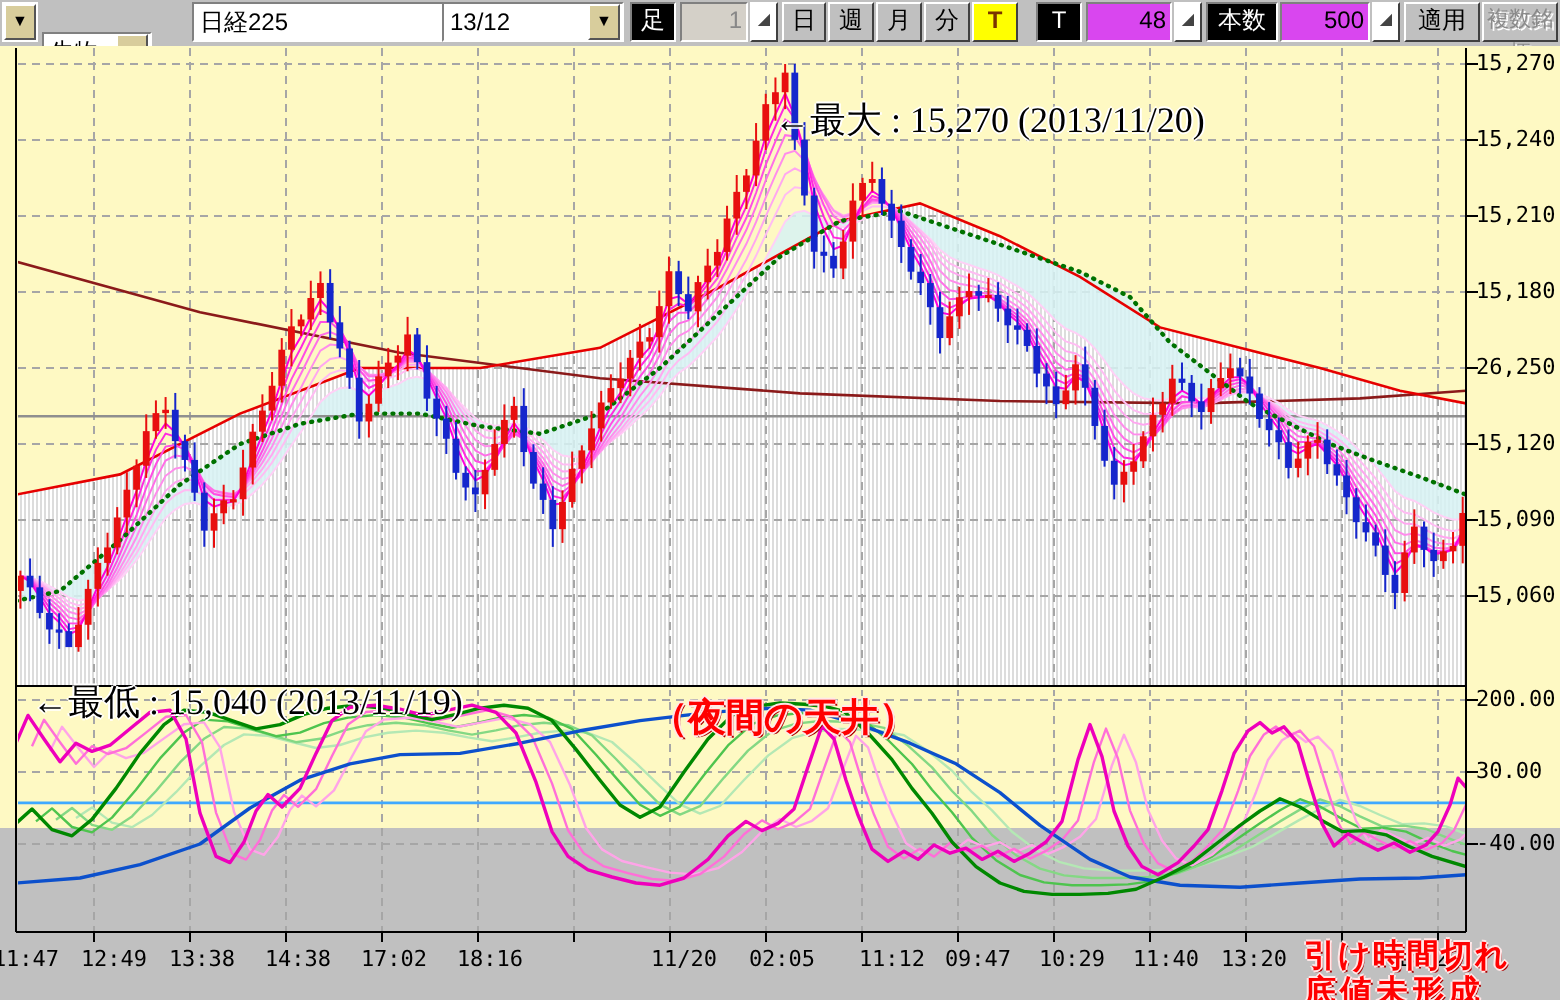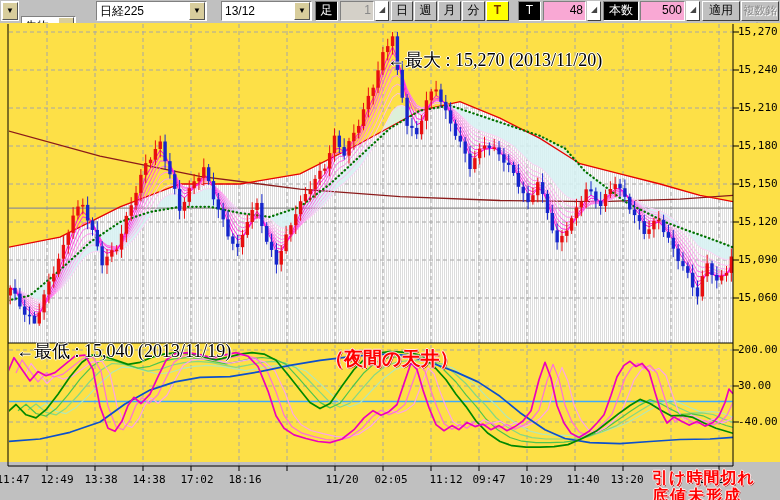--- a/index.html
+++ b/index.html
@@ -8,46 +8,46 @@
   #toolbar{position:absolute;left:0;top:0;width:780px;height:23px;background:#c0c0c0;border-bottom:1px solid #808080;}
   .tb{position:absolute;top:1px;height:20px;box-sizing:border-box;font-size:12px;}
   .raised{border-top:1px solid #ffffff;border-left:1px solid #ffffff;border-right:1px solid #404040;border-bottom:1px solid #404040;background:#c0c0c0;}
   .sunken{border-top:1px solid #808080;border-left:1px solid #808080;border-right:1px solid #ffffff;border-bottom:1px solid #ffffff;}
   .combo{background:#ffffff;display:flex;align-items:center;}
   .combo .val{flex:1;padding-left:3px;font-size:12px;color:#000;white-space:nowrap;overflow:hidden;}
   .combo .arrow{width:14px;height:16px;margin:1px;background:#d8cd9c;border-top:1px solid #fff;border-left:1px solid #fff;border-right:1px solid #555;border-bottom:1px solid #555;font-size:8px;line-height:16px;text-align:center;color:#000;}
   .btn{text-align:center;line-height:17px;color:#000;cursor:default;}
   .btn.black{background:#000;color:#fff;}
   .btn.yellow{background:#ffff00;color:#7a3300;font-weight:bold;}
-  .field{background:#f9a8d4;text-align:right;padding-right:2px;line-height:17px;}
+  .field{background:#d946ef;text-align:right;padding-right:2px;line-height:17px;}
   .field.dis{background:#d4d0c8;color:#888;}
   .spin{background:#fff;text-align:center;font-size:8px;line-height:16px;color:#444;}
   .disbtn{color:#8a8a8a;text-shadow:1px 1px 0 #fff;text-align:center;line-height:17px;font-size:11px;}
   
-  #canvas{position:absolute;left:0;top:23px;width:780px;height:439px;background:#fde047;}
+  #canvas{position:absolute;left:0;top:23px;width:780px;height:391px;background:#fef9c3;}
   #plot{position:absolute;left:0;top:0;}
   .axlab{position:absolute;font-family:"DejaVu Sans Mono",monospace;font-size:11px;color:#000;white-space:nowrap;}
   .tlab{position:absolute;font-family:"DejaVu Sans Mono",monospace;font-size:11px;color:#000;width:44px;text-align:center;white-space:nowrap;}
   .anno{position:absolute;font-family:Liberation Serif, serif;font-size:18px;color:#000;white-space:nowrap;
         text-shadow:1px 0 #fff,-1px 0 #fff,0 1px #fff,0 -1px #fff;}
   .red-anno{position:absolute;font-family:"DejaVu Sans Mono",monospace;font-weight:bold;color:#ff0000;white-space:nowrap;
         text-shadow:1px 0 #ffe8e8,-1px 0 #ffe8e8,0 1px #ffe8e8,0 -1px #ffe8e8,1px 1px 0 #aa0000;}
 </style>
 </head>
 <body>
 
 <div id="toolbar">
   <div class="tb combo arrow-only" style="left:1px;width:18px;">
     <div class="arrow" style="width:14px;margin:1px auto;">▼</div>
   </div>
   <div class="tb combo sunken" style="left:21px;width:55px;margin-top:15px;">
     <span class="val">先物</span>
     <span class="arrow">▼</span>
   </div>
-  <div class="tb combo sunken" style="left:96px;width:111px;">
+  <div class="tb combo sunken" style="left:96px;width:144px;">
     <span class="val">日経225</span>
     <span class="arrow">▼</span>
   </div>
   <div class="tb combo sunken" style="left:221px;width:91px;">
     <span class="val">13/12</span>
     <span class="arrow">▼</span>
   </div>
   <div class="tb btn black sunken" style="left:315px;width:23px;">足</div>
   <div class="tb field dis sunken" style="left:340px;width:34px;">1</div>
   <div class="tb spin raised" style="left:375px;width:14px;">◢</div>
@@ -481,21 +481,21 @@
           <line x1="671" y1="443" x2="671" y2="448" stroke="#000"></line>
           <line x1="719" y1="443" x2="719" y2="448" stroke="#000"></line>
         </g>
       </svg>
     </div>
   <div id="labels">
       <span class="axlab" style="left: 738px; top: 2px;">15,270</span>
       <span class="axlab" style="left: 738px; top: 40px;">15,240</span>
       <span class="axlab" style="left: 738px; top: 78px;">15,210</span>
       <span class="axlab" style="left: 738px; top: 116px;">15,180</span>
-      <span class="axlab" style="left: 738px; top: 154px;">15,150</span>
+      <span class="axlab" style="left: 738px; top: 154px;">26,250</span>
       <span class="axlab" style="left: 738px; top: 192px;">15,120</span>
       <span class="axlab" style="left: 738px; top: 230px;">15,090</span>
       <span class="axlab" style="left: 738px; top: 268px;">15,060</span>
       <span class="axlab" style="left: 738px; top: 320px;">200.00</span>
       <span class="axlab" style="left: 738px; top: 356px;">30.00</span>
       <span class="axlab" style="left: 738px; top: 392px;">-40.00</span>
       <span class="tlab" style="left: -9px; top: 450px;">11:47</span>
       <span class="tlab" style="left: 35px; top: 450px;">12:49</span>
       <span class="tlab" style="left: 79px; top: 450px;">13:38</span>
       <span class="tlab" style="left: 127px; top: 450px;">14:38</span>

